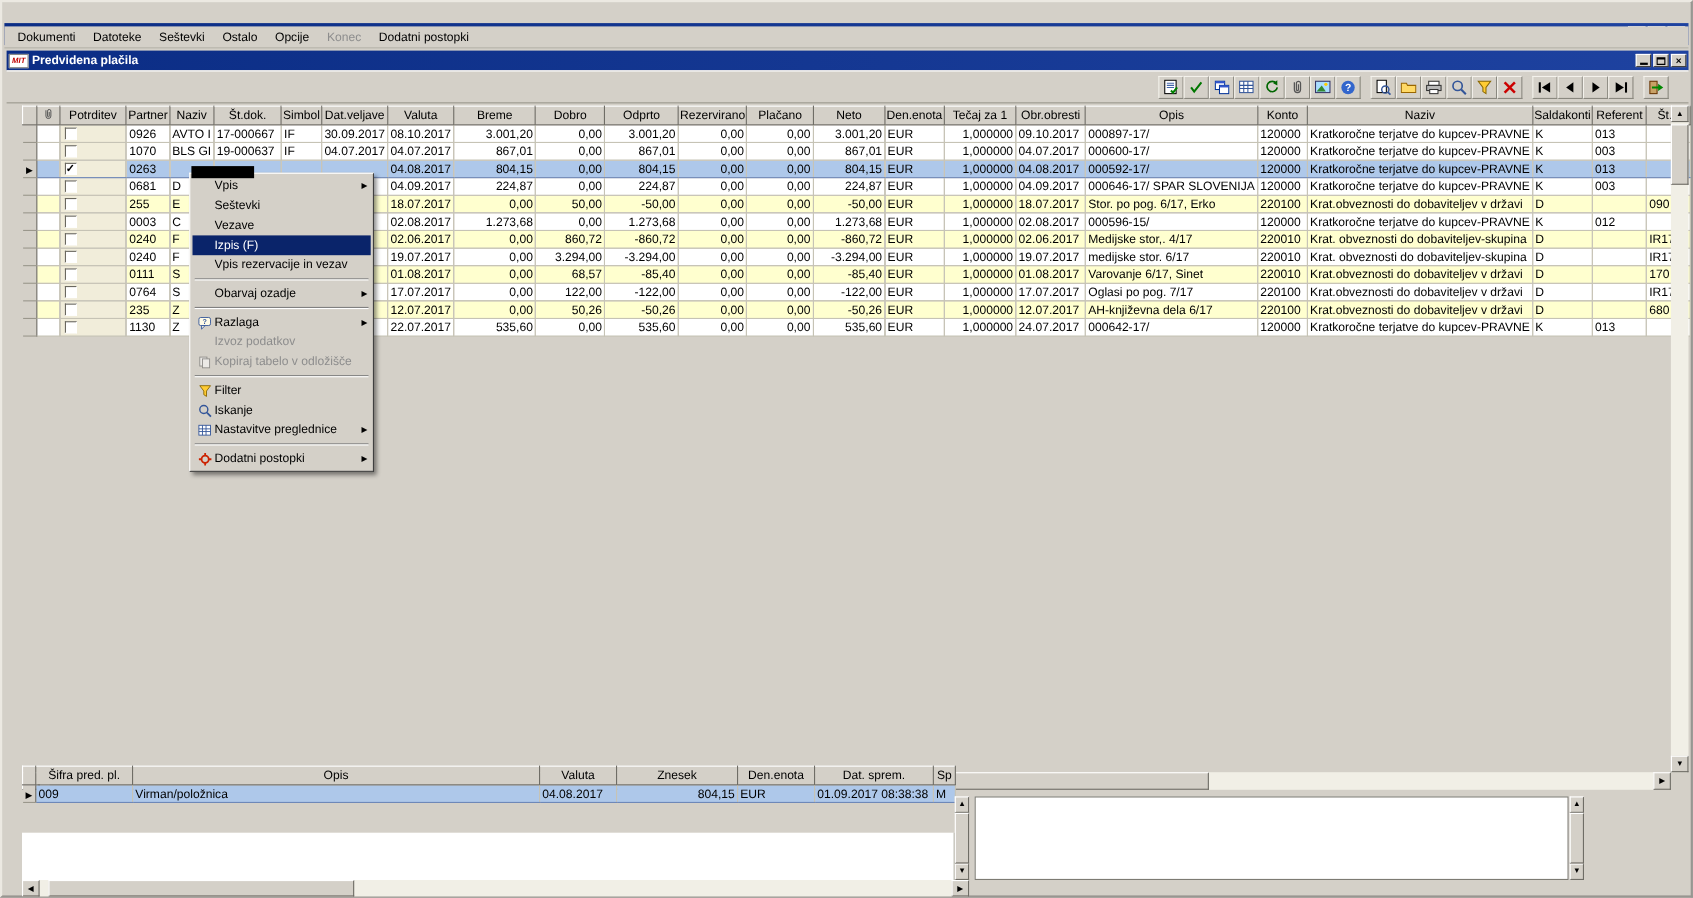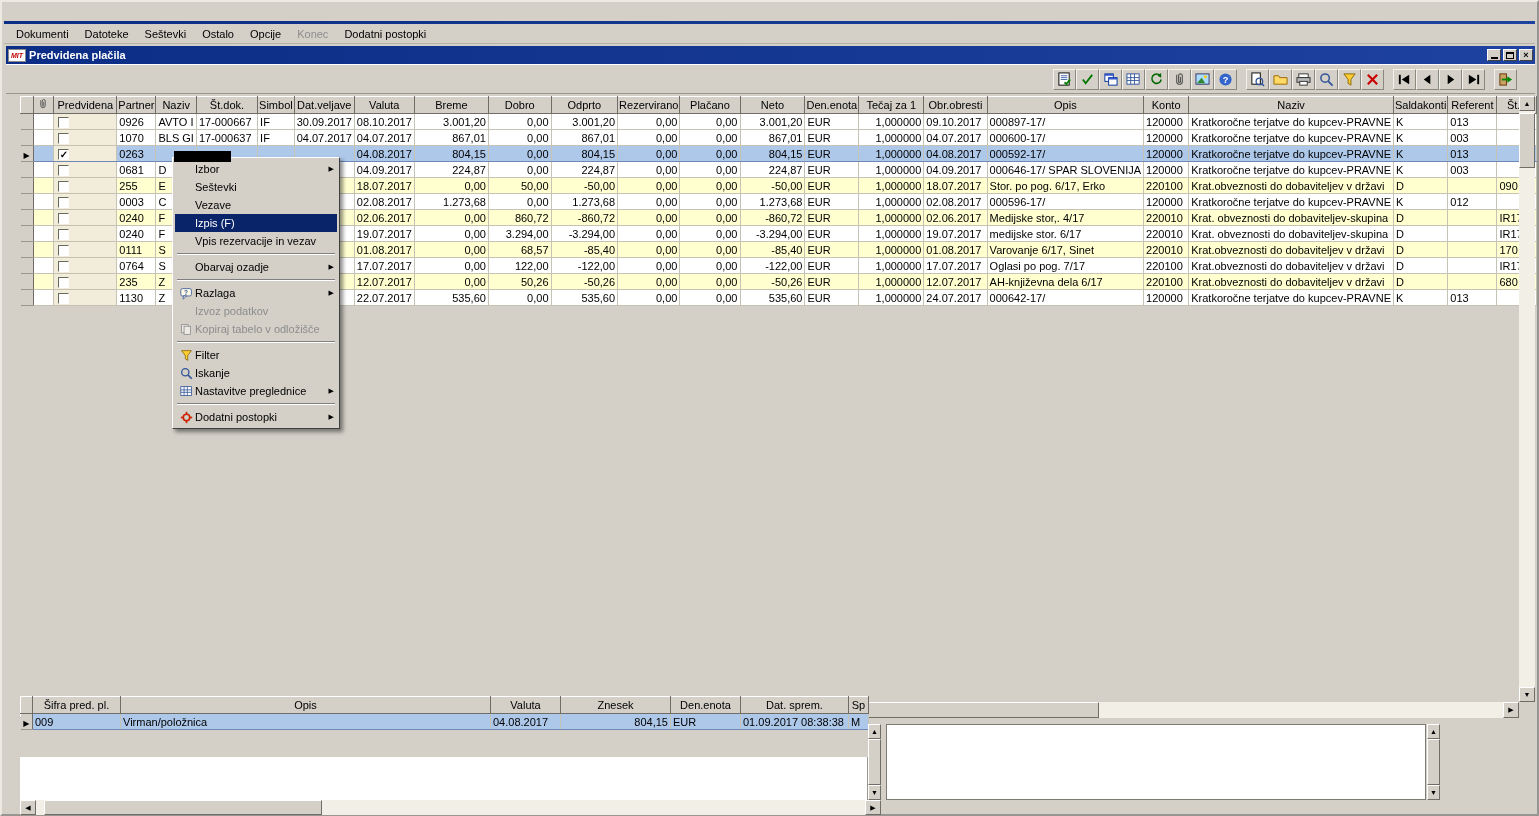--- a/index.html
+++ b/index.html
@@ -301,21 +301,21 @@
         <col style="width: 48px;">
         <col style="width: 50px;">
         <col style="width: 42px;">
       </colgroup>
       <thead>
         <tr>
           <th class="gutter-h"></th>
           <th><svg width="12" height="12" viewBox="0 0 16 16">
               <path d="M5 3 v7 a3 3 0 0 0 6 0 v-6 a2 2 0 0 0 -4 0 v6 a1 1 0 0 0 2 0 v-5" fill="none" stroke="#555" stroke-width="1.2"></path>
             </svg></th>
-          <th>Predvidena</th>
+          <th>Potrditev</th>
           <th>Partner</th>
           <th>Naziv</th>
           <th>Št.dok.</th>
           <th>Simbol</th>
           <th>Dat.veljave</th>
           <th>Valuta</th>
           <th>Breme</th>
           <th>Dobro</th>
           <th>Odprto</th>
           <th>Rezervirano</th>
@@ -358,21 +358,21 @@
           <td class="c-saldakonti">K</td>
           <td class="c-referent">013</td>
           <td class="c-st_d"></td>
         </tr>
         <tr class="r-white">
           <td class="gutter"></td>
           <td class="c-clip a-center"></td>
           <td class="c-potrditev"><span class="cb"></span></td>
           <td class="c-partner">1070</td>
           <td class="c-naziv">BLS GI</td>
-          <td class="c-st_dok">17-000637</td>
+          <td class="c-st_dok">19-000637</td>
           <td class="c-simbol">IF</td>
           <td class="c-dat_veljave">04.07.2017</td>
           <td class="c-valuta">04.07.2017</td>
           <td class="c-breme a-right">867,01</td>
           <td class="c-dobro a-right">0,00</td>
           <td class="c-odprto a-right">867,01</td>
           <td class="c-rezervirano a-right">0,00</td>
           <td class="c-placano a-right">0,00</td>
           <td class="c-neto a-right">867,01</td>
           <td class="c-den_enota">EUR</td>
@@ -475,21 +475,21 @@
           <td class="c-valuta">02.08.2017</td>
           <td class="c-breme a-right">1.273,68</td>
           <td class="c-dobro a-right">0,00</td>
           <td class="c-odprto a-right">1.273,68</td>
           <td class="c-rezervirano a-right">0,00</td>
           <td class="c-placano a-right">0,00</td>
           <td class="c-neto a-right">1.273,68</td>
           <td class="c-den_enota">EUR</td>
           <td class="c-tecaj_za_1 a-right">1,000000</td>
           <td class="c-obr_obresti">02.08.2017</td>
-          <td class="c-opis">000596-17/</td>
+          <td class="c-opis">000596-15/</td>
           <td class="c-konto">120000</td>
           <td class="c-konto_naziv">Kratkoročne terjatve do kupcev-PRAVNE</td>
           <td class="c-saldakonti">K</td>
           <td class="c-referent">012</td>
           <td class="c-st_d"></td>
         </tr>
         <tr class="r-yellow">
           <td class="gutter"></td>
           <td class="c-clip a-center"></td>
           <td class="c-potrditev"><span class="cb"></span></td>
@@ -743,21 +743,21 @@
         <div class="sb-thumb" style="left:8px;width:278px"></div>
       </div>
     <div class="sb-btn">
         <span>▶</span>
       </div>
   </div>
 
   <div id="context-menu">
       <div class="cm-item">
         <span class="cm-ic"></span>
-        <span class="cm-lb">Izbor</span>
+        <span class="cm-lb">Vpis</span>
         <span class="cm-ar">▶</span>
       </div>
       <div class="cm-item">
         <span class="cm-ic"></span>
         <span class="cm-lb">Seštevki</span>
       </div>
       <div class="cm-item">
         <span class="cm-ic"></span>
         <span class="cm-lb">Vezave</span>
       </div>

